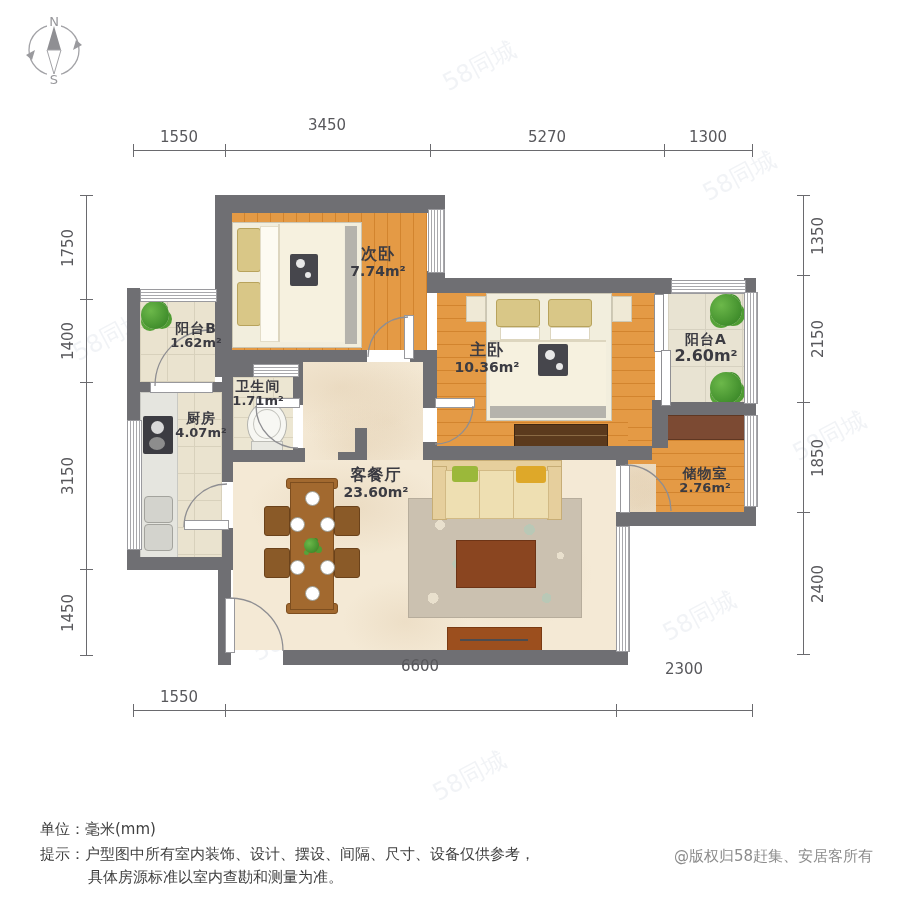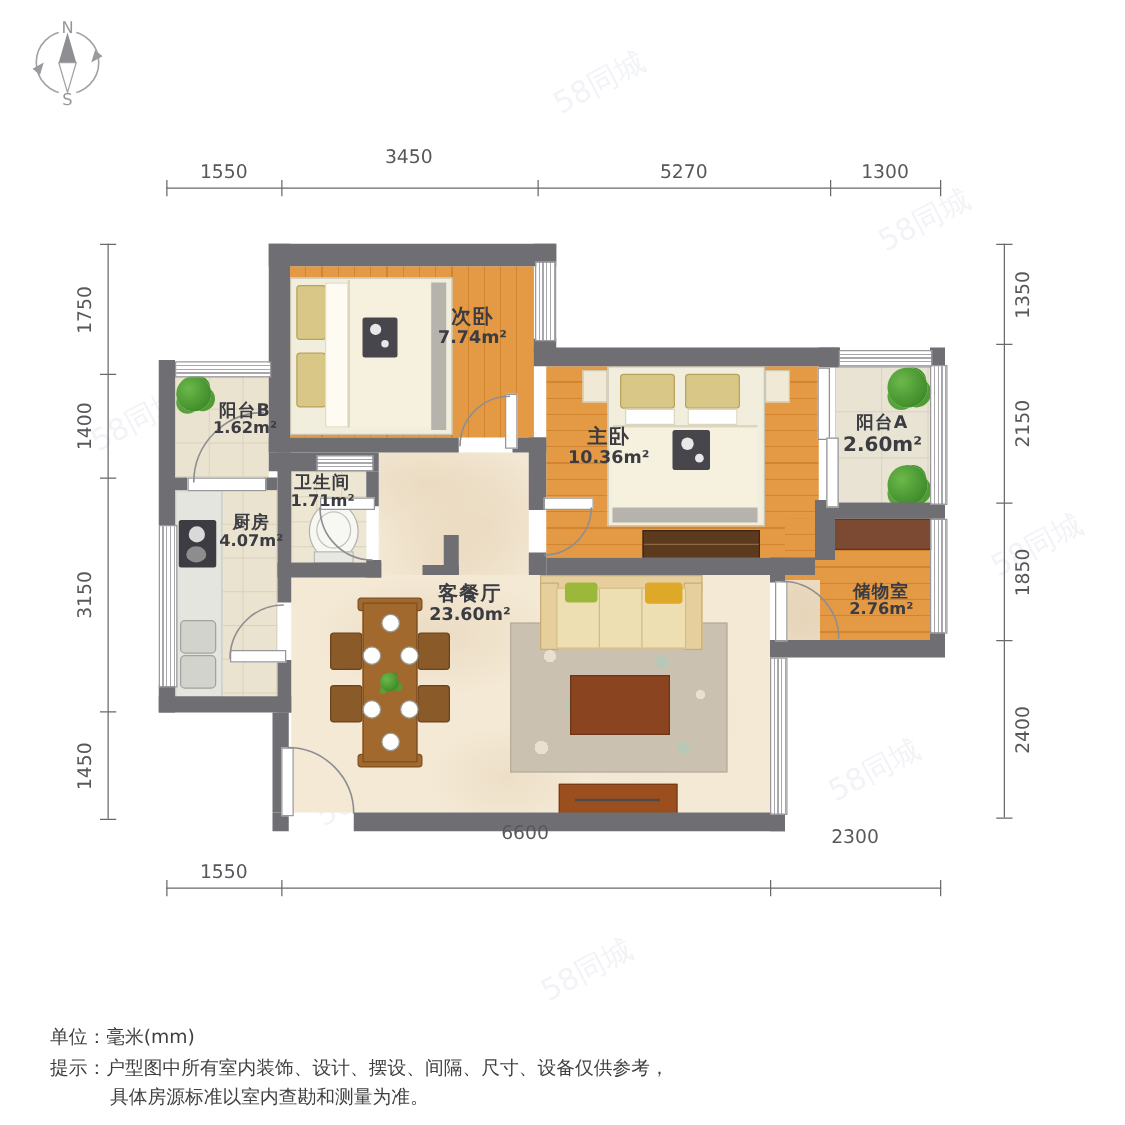--- a/index.html
+++ b/index.html
@@ -314,13 +314,16 @@
 
   <div class="note" style="left:40px;top:820px;">
     <span>单位：</span><span>毫米(mm)</span>
   </div>
   <div class="note" style="left:88px;top:868px;">
     <span>具体房源标准以室内查勘和测量为准。</span>
   </div>
   <div class="note" style="left:40px;top:845px;">
     <span>提示：</span><span>户型图中所有室内装饰、设计、摆设、间隔、尺寸、设备仅供参考，</span>
   </div>
+  <div class="note" style="left:600px;top:847px;width:273px;text-align:right;color:#8c8c8c;">
+    <span>@版权归58赶集、安居客所有</span>
+  </div>
 </div>
 
 </body></html>

